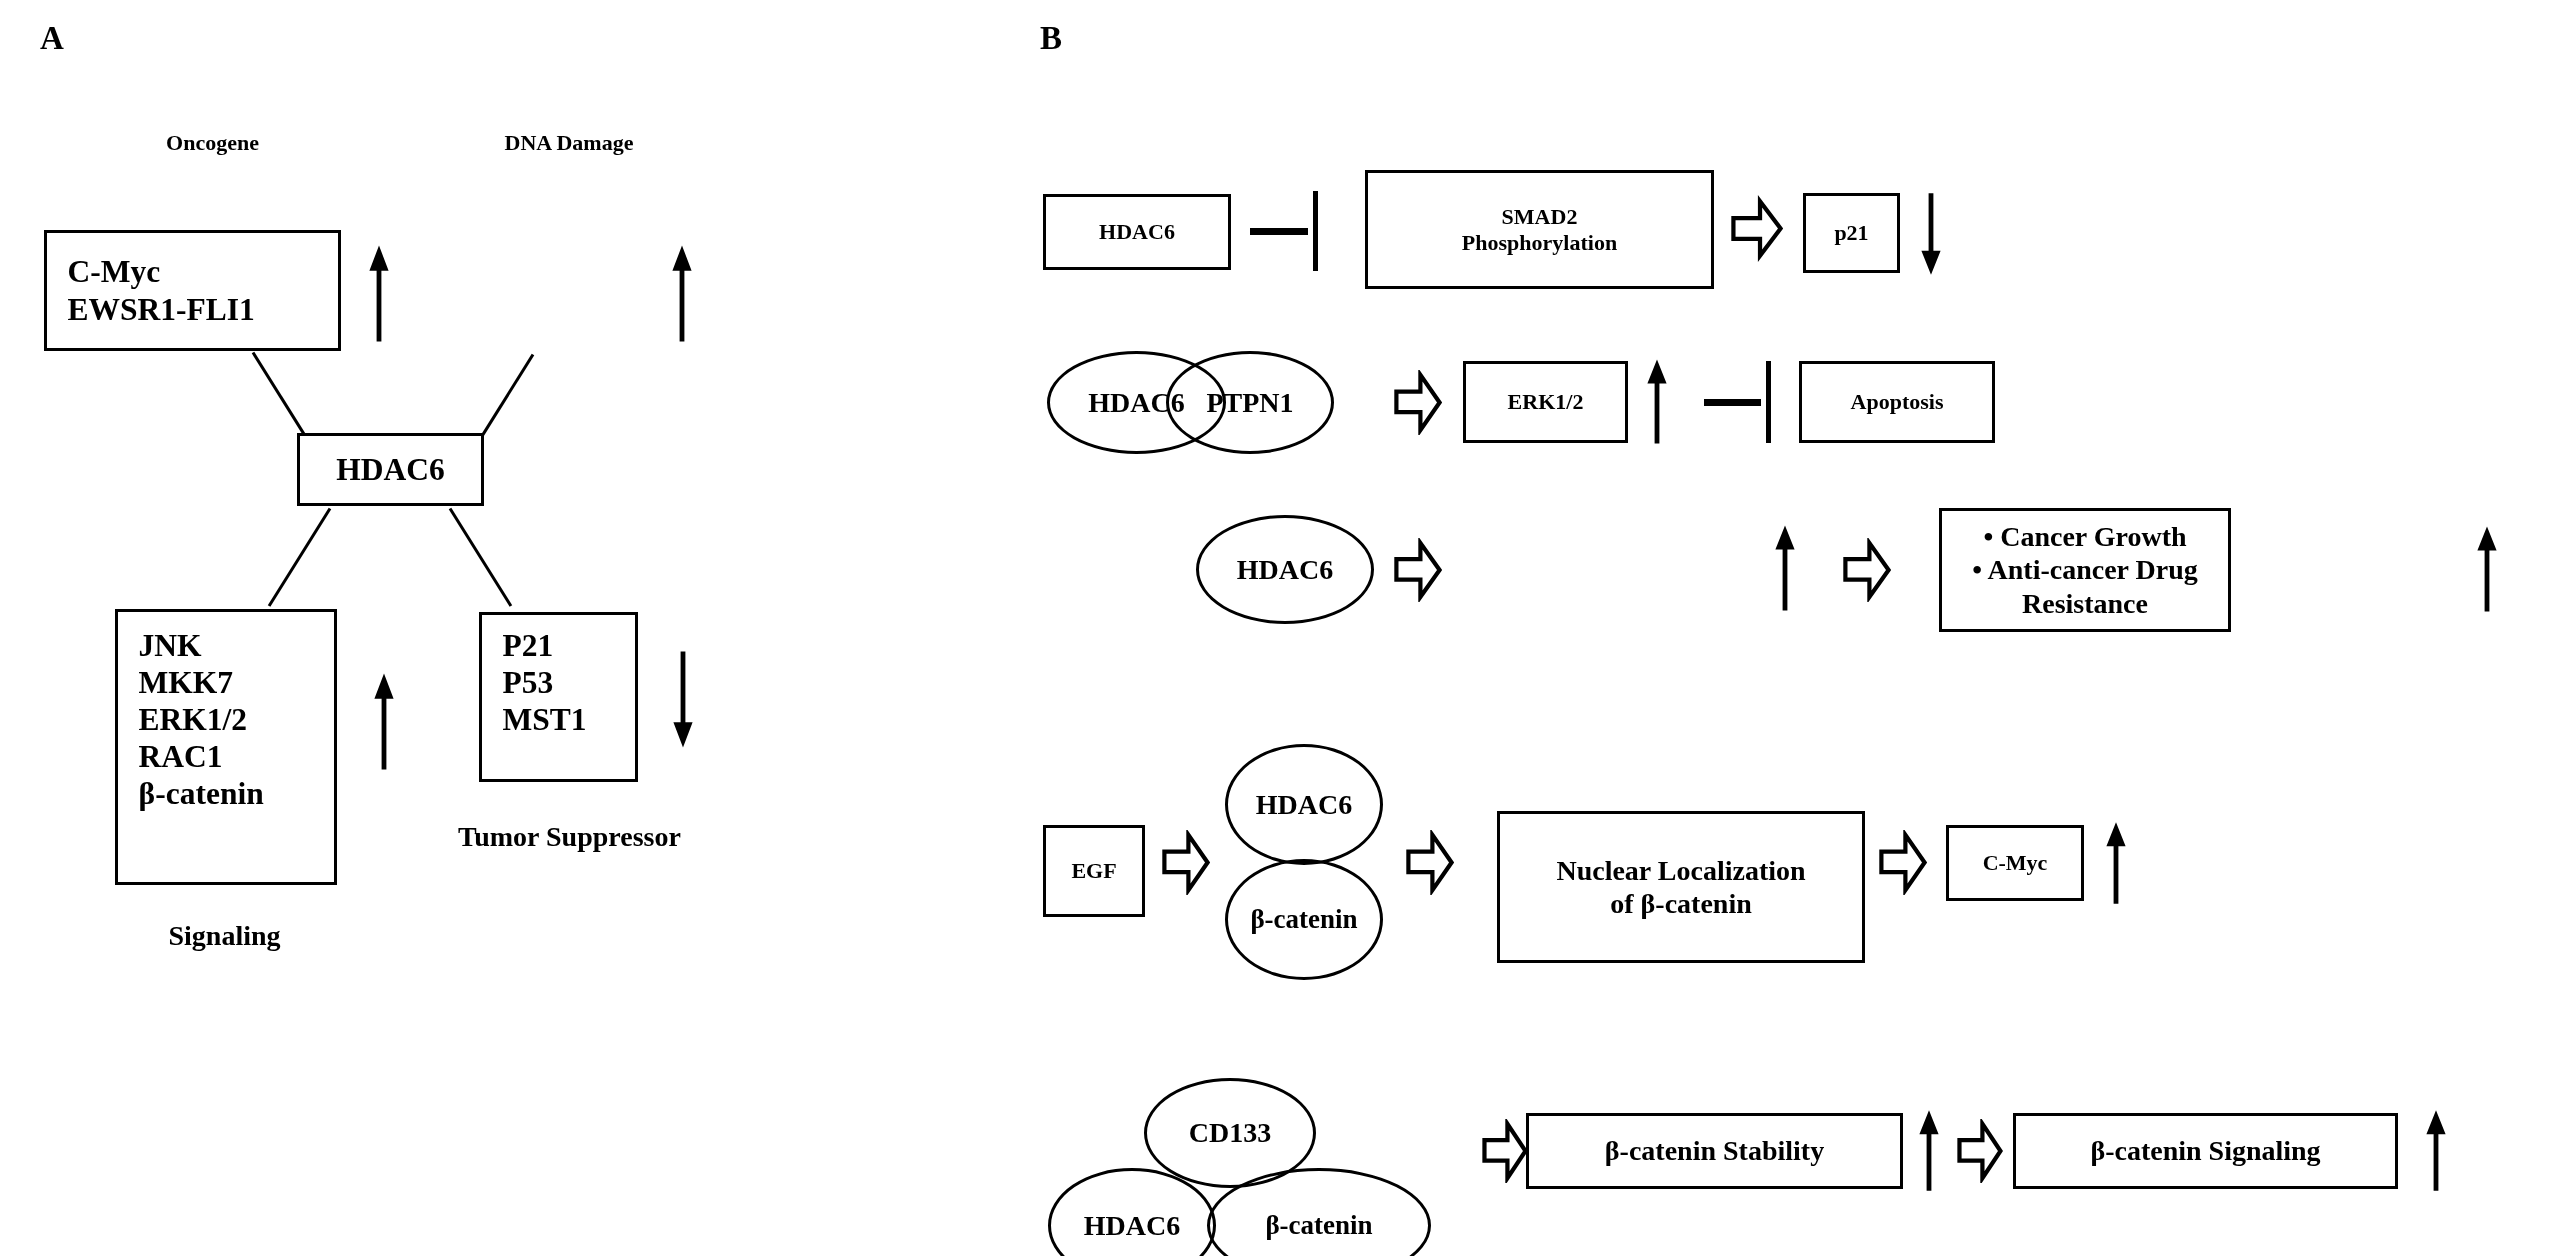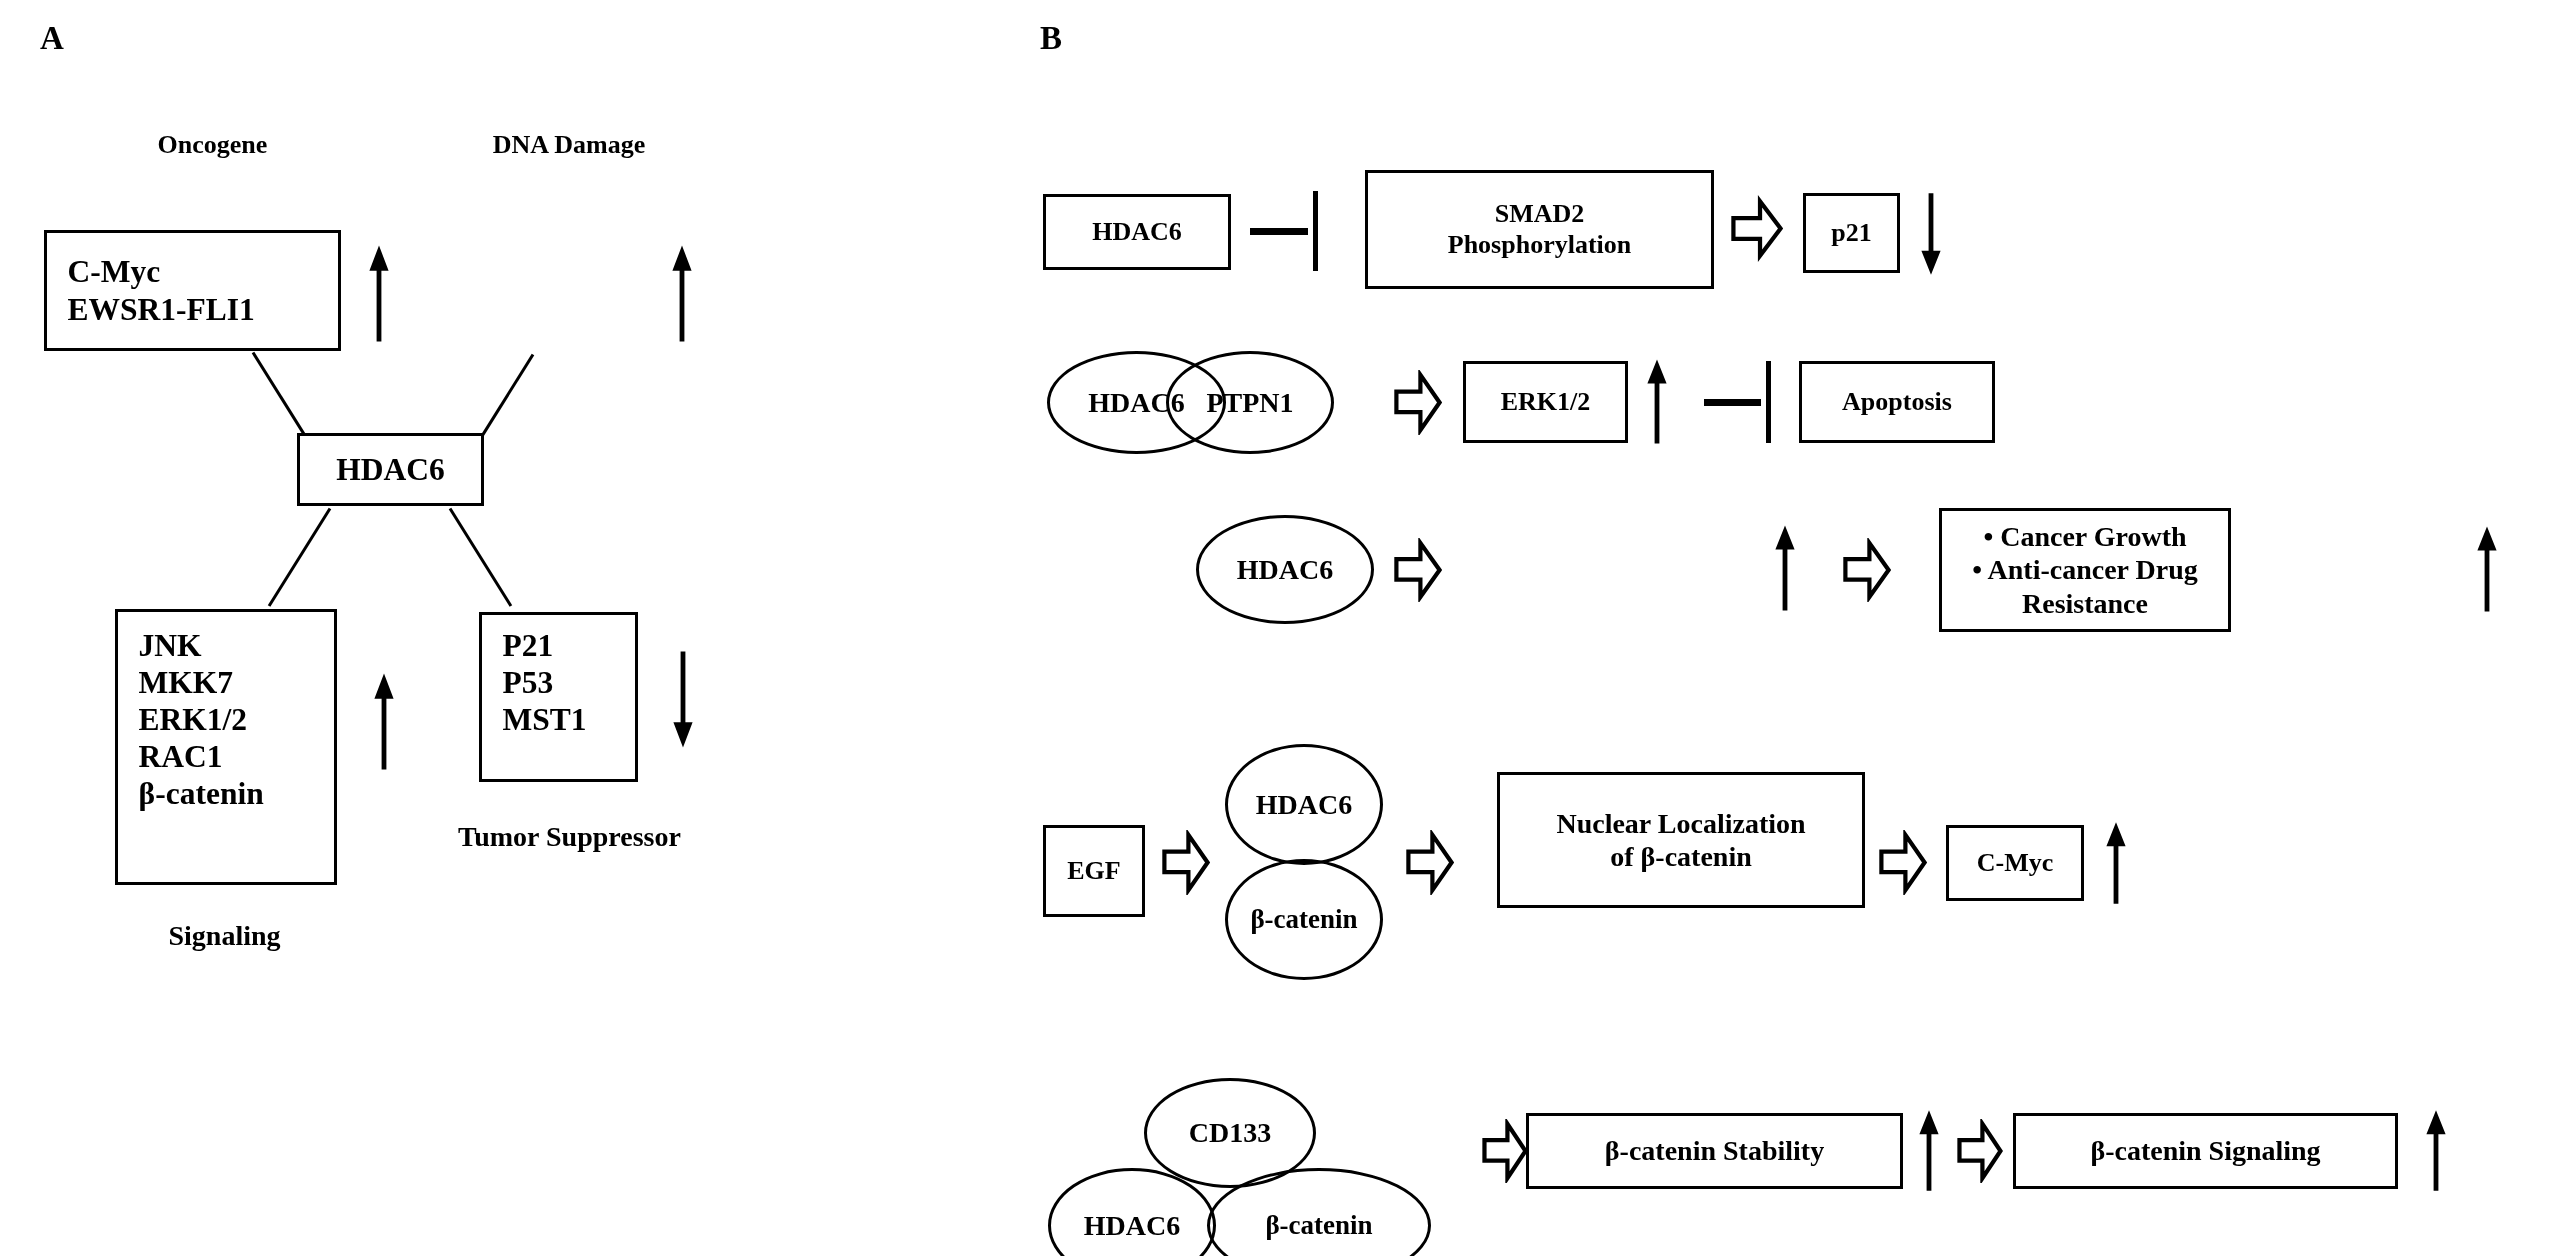--- a/index.html
+++ b/index.html
@@ -75,21 +75,21 @@
   .block-arrow{position:absolute;}
   .block-arrow svg{display:block;width:100%;height:100%;}
 
   
   .inhibit{position:absolute;}
   .inhibit .stem{position:absolute;background:#000;height:6.7px;top:50%;margin-top:-3px;left:0;}
   .inhibit .bar{position:absolute;background:#000;width:5.5px;top:0;bottom:0;right:0;}
 
   
   .t-52{font-size:31.5px;}
-  .t-48{font-size:26px;}
+  .t-48{font-size:22px;}
   .t-46{font-size:28px;}
   .t-44{font-size:27px;}
 </style>
 </head>
 <body>
 
 <div id="canvas">
 
   <div class="abs panel-letter" style="left:40px;top:22px;">A</div>
 
@@ -271,21 +271,21 @@
   <div class="abs node-ellipse t-44" style="left:1225px;top:859px;width:158px;height:121px;">
     <span>β-catenin</span>
   </div>
 
   <div class="block-arrow" style="left:1406px;top:830px;width:48px;height:65px;">
     <svg viewBox="0 0 80 108">
         <polygon points="4,36 44,36 44,8 76,54 44,100 44,70 4,70" fill="#fff" stroke="#000" stroke-width="7" stroke-linejoin="miter"></polygon>
       </svg>
   </div>
 
-  <div class="abs node-box t-46" style="left:1497px;top:772px;width:368px;height:136px;">
+  <div class="abs node-box t-46" style="left:1497px;top:811px;width:368px;height:152px;">
     <span>Nuclear Localization</span>
     <span>of β-catenin</span>
   </div>
 
   <div class="block-arrow" style="left:1879px;top:830px;width:48px;height:65px;">
     <svg viewBox="0 0 80 108">
         <polygon points="4,36 44,36 44,8 76,54 44,100 44,70 4,70" fill="#fff" stroke="#000" stroke-width="7" stroke-linejoin="miter"></polygon>
       </svg>
   </div>
 

